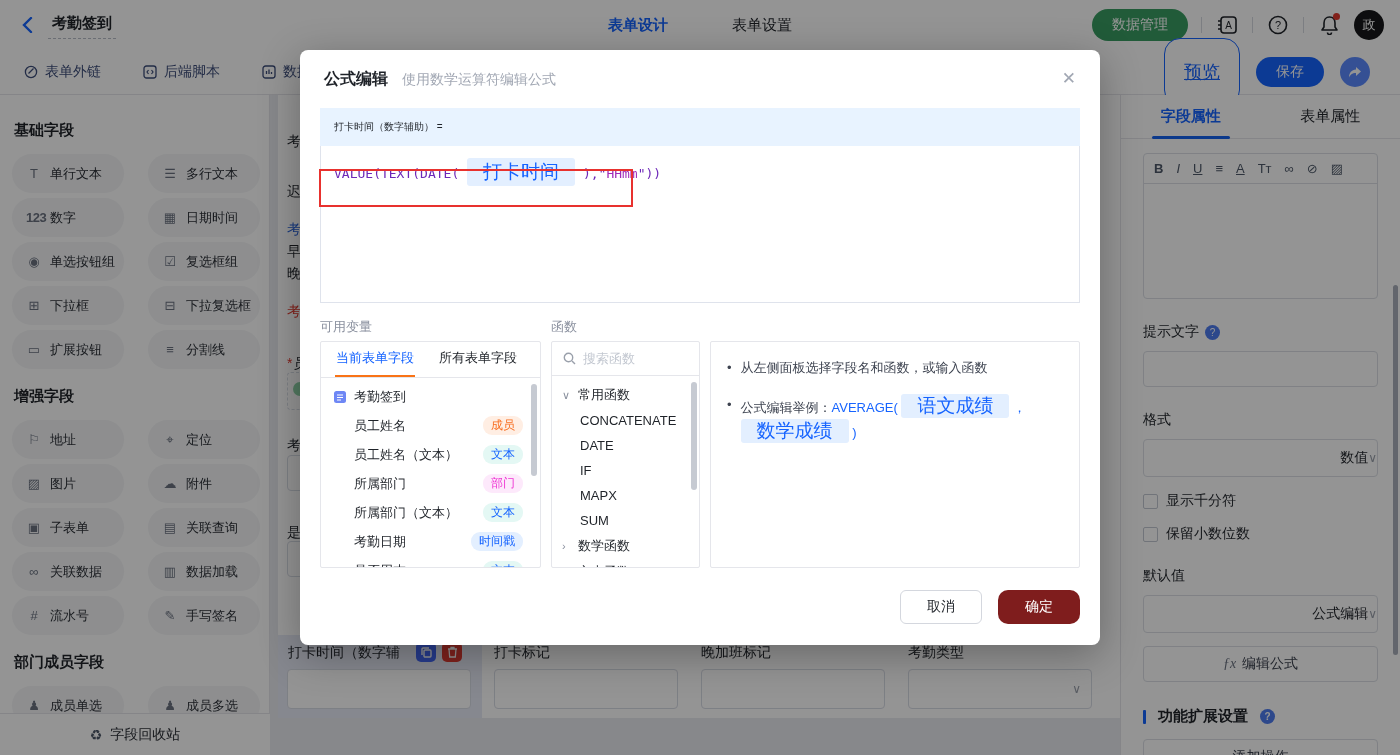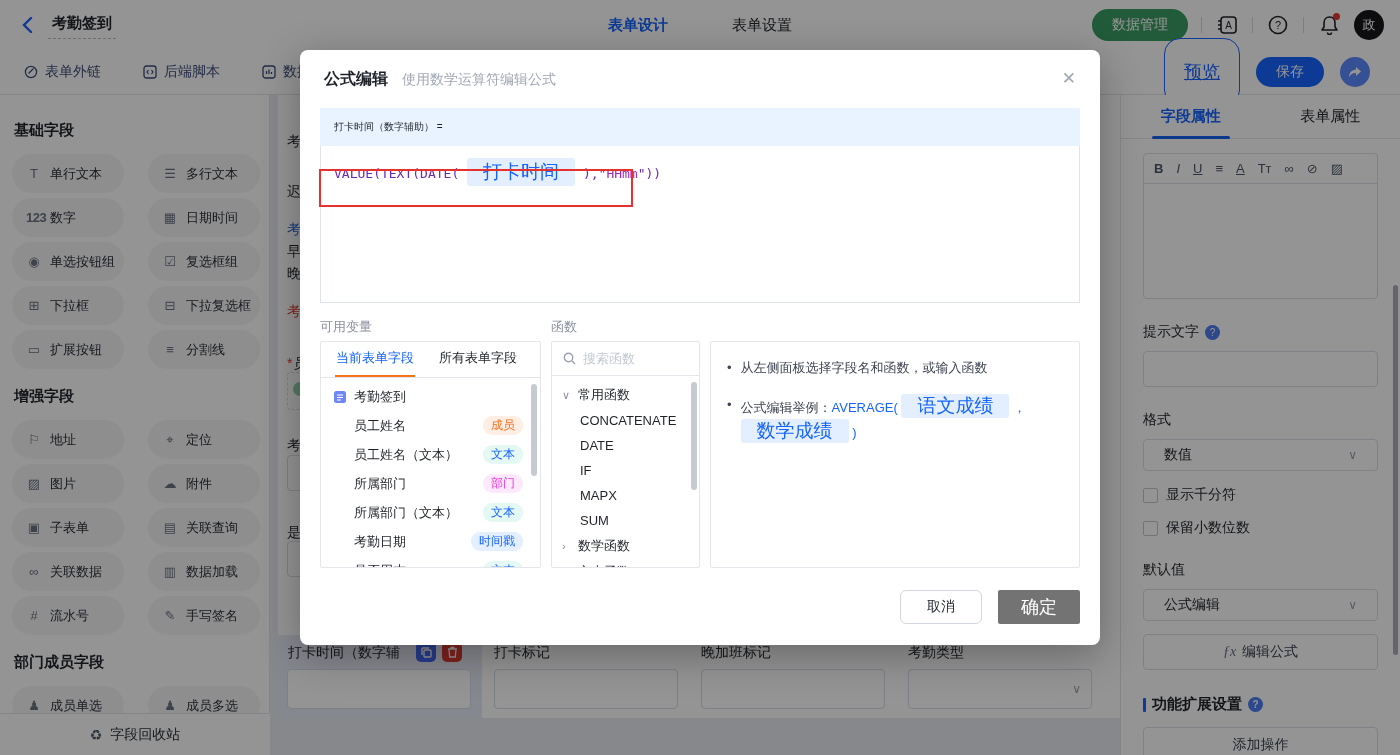--- a/index.html
+++ b/index.html
@@ -66,27 +66,27 @@
   .rp-tab { flex:1; display:flex; align-items:center; justify-content:center; font-size:15px; position:relative; }
   .rp-tab.active { color:#1664ff; font-weight:bold; }
   .rp-tab.active::after { content:""; position:absolute; bottom:-1px; left:50%; transform:translateX(-50%); width:78px; height:3px; background:#1663f0; border-radius:2px; }
   .rp-body { padding:14px 22px 0; }
   .rt-box { border:1px solid #dcdfe6; border-radius:4px; height:146px; }
   .rt-tools { height:30px; border-bottom:1px solid #dcdfe6; display:flex; align-items:center; gap:13px; padding:0 10px; color:#4e5969; font-size:13px; }
   .rt-tools span { cursor:pointer; }
   .rp-label { margin-top:24px; font-size:14px; display:flex; align-items:center; gap:6px; }
   .qmark { width:15px; height:15px; border-radius:50%; background:#4e7cf0; color:#fff; font-size:10px; display:inline-flex; align-items:center; justify-content:center; }
   .rp-input { margin-top:10px; width:100%; height:36px; border:1px solid #dcdfe6; border-radius:4px; font-size:14px; padding:0 10px; }
-  .rp-select { margin-top:10px; width:100%; height:32px; border:1px solid #dcdfe6; border-radius:4px; font-size:14px; padding:0 20px; display:flex; align-items:center; justify-content:space-between; }
+  .rp-select { margin-top:10px; width:100%; height:38px; border:1px solid #dcdfe6; border-radius:4px; font-size:14px; padding:0 0; display:flex; align-items:center; justify-content:flex-end; }
   .chev { color:#9aa0ab; font-size:12px; }
   .cb-row { margin-top:15px; display:flex; align-items:center; gap:8px; font-size:14px; }
   .cb { width:15px; height:15px; border:1px solid #c3c8d2; border-radius:2px; background:#fff; }
   .rp-btn { margin-top:13px; width:100%; height:36px; border:1px solid #dcdfe6; border-radius:4px; background:#fff; display:flex; align-items:center; justify-content:center; gap:6px; font-size:14px; color:#3d4350; }
   .fx { font-style:italic; font-family:"Liberation Serif","DejaVu Serif",serif; color:#6b7280; }
-  .rp-sec { margin-top:25px; font-size:15px; font-weight:bold; display:flex; align-items:center; gap:6px; }
+  .rp-sec { margin-top:25px; font-size:15px; font-weight:bold; display:flex; align-items:center; gap:12px; }
   .rp-sec::before { content:""; width:3px; height:14px; background:#1664ff; border-radius:1px; }
   .rp-scroll { position:absolute; right:2px; top:190px; width:5px; height:370px; background:#a9afba; border-radius:3px; }
 
   
   .overlay { position:absolute; inset:0; background:rgba(0,0,0,0.42); z-index:50; }
   .modal { position:absolute; left:300px; top:50px; width:800px; height:595px; background:#fff; border-radius:8px; box-shadow:0 10px 40px rgba(0,0,0,0.3); z-index:100; }
   .m-header { padding:19px 24px 10px; display:flex; align-items:baseline; gap:14px; }
   .m-title { font-size:16px; font-weight:bold; }
   .m-sub { font-size:14px; color:#a1a7b3; }
   .m-close { position:absolute; right:24px; top:18px; font-size:17px; color:#a1a7b3; cursor:pointer; }
@@ -114,21 +114,21 @@
   .fsearch input::placeholder { color:#c2c7d0; }
   .f-group { display:flex; align-items:center; gap:6px; height:26px; padding-left:10px; font-size:13px; }
   .f-caret { color:#8a909e; font-size:11px; width:10px; }
   .f-item { height:25px; line-height:25px; padding-left:28px; font-size:13px; }
   .f-scroll { position:absolute; right:2px; top:40px; width:6px; height:108px; background:#c6cad2; border-radius:3px; }
   .h-line { display:flex; gap:9px; font-size:13px; color:#3d4350; margin-bottom:15px; line-height:22px; }
   .h-bullet { color:#3d4350; }
   .h-blue { color:#1664ff; }
   .m-footer { position:absolute; right:20px; bottom:21px; display:flex; gap:16px; }
   .btn-cancel { width:82px; height:34px; border:1px solid #d4d7de; border-radius:6px; background:#fff; font-size:14px; display:flex; align-items:center; justify-content:center; }
-  .btn-ok { width:82px; height:34px; background:#737373; border-radius:2px; color:#fff; font-size:18px; display:flex; align-items:center; justify-content:center; }
+  .btn-ok { width:82px; height:34px; background:#7f1d1d; border-radius:10px; color:#fff; font-size:14px; display:flex; align-items:center; justify-content:center; }
 </style>
 </head>
 <body>
 
 <div class="app">
 
   <div class="topbar">
     <div class="tb-left">
       <div class="back-btn">
         <svg width="11" height="16" viewBox="0 0 11 16">

